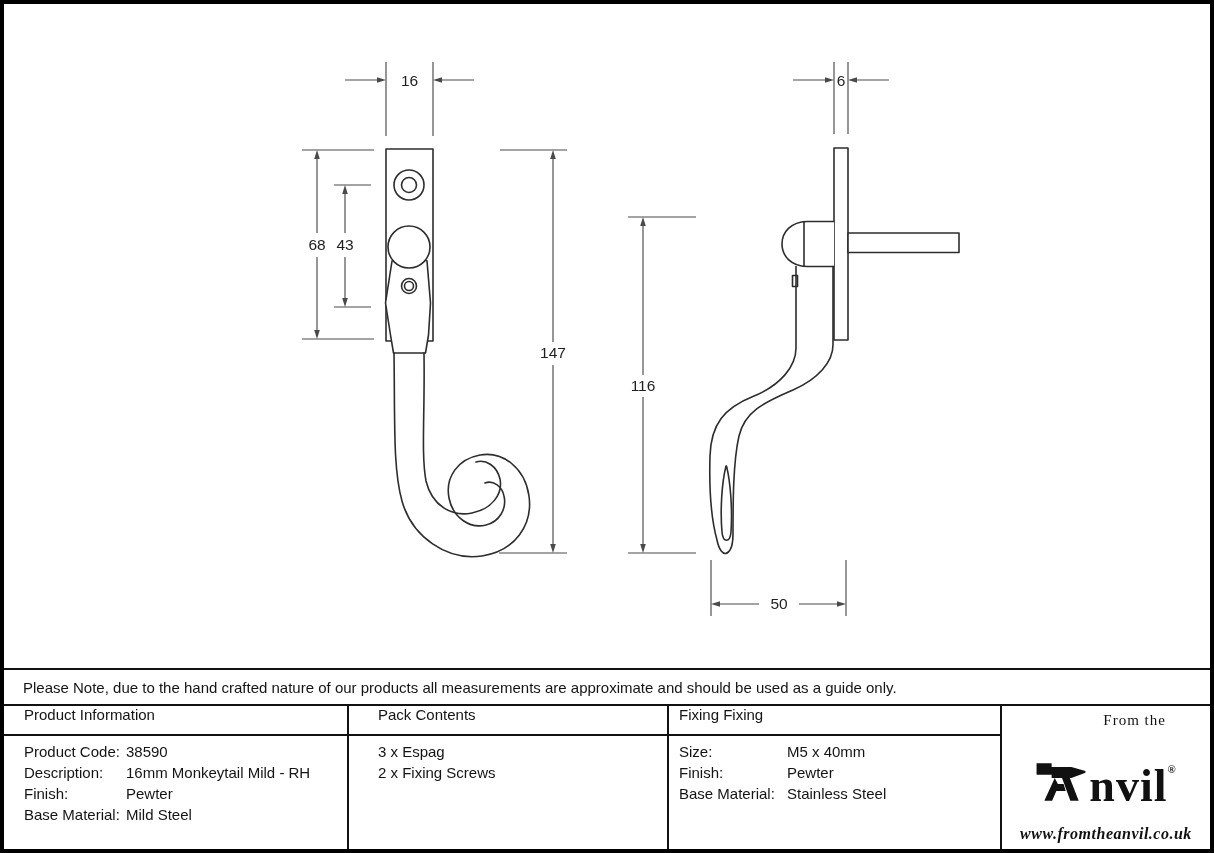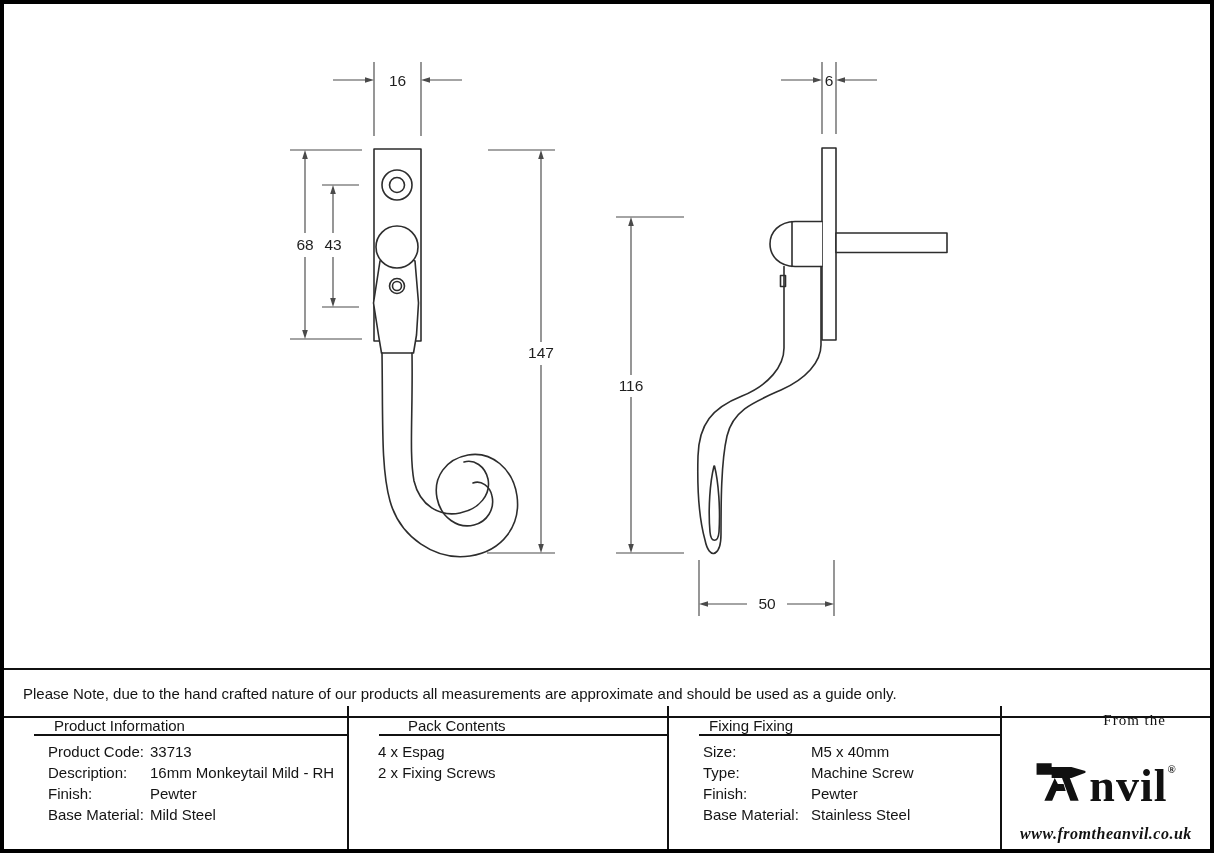--- a/index.html
+++ b/index.html
@@ -1,39 +1,39 @@
 <!DOCTYPE html>
 <html><head>
 <meta charset="utf-8">
 <style>
   html,body{margin:0;padding:0;background:#fff;}
   .sheet{
     position:relative;width:1214px;height:853px;box-sizing:border-box;
     border:4px solid #000;background:#fff;overflow:hidden;
     font-family:"Liberation Sans",sans-serif;color:#1f1f1f;
   }
-  .drawing-area{position:absolute;top:0;left:0;width:992px;height:664px;}
+  .drawing-area{position:absolute;top:0;left:12px;width:992px;height:664px;}
   .drawing-area svg{display:block;}
   .dim-text{font-family:"Liberation Sans",sans-serif;font-size:15.5px;fill:#1f1f1f;}
   .note-row{
-    position:absolute;top:664px;left:0;width:1206px;height:50px;box-sizing:border-box;
+    position:absolute;top:664px;left:0;width:1206px;height:38px;box-sizing:border-box;
     border-top:2px solid #111;border-bottom:2px solid #111;
     display:flex;align-items:center;padding-left:19px;font-size:15px;color:#141414;
   }
   .bottom-table{
     position:absolute;top:702px;left:0;width:1206px;height:143px;
     display:grid;grid-template-columns:345px 320px 333px 1fr;grid-template-rows:30px 1fr;
   }
-  .th{box-sizing:border-box;border-bottom:2px solid #111;display:flex;align-items:flex-end;
-      font-size:15px;color:#141414;margin-left:30px;}
+  .th{box-sizing:border-box;border-bottom:2px solid #111;display:flex;align-items:flex-start;
+      font-size:15px;color:#141414;}
   .cell{box-sizing:border-box;font-size:15px;color:#141414;padding-top:5px;}
   .col-line{border-right:2px solid #111;}
   .pad1{padding-left:20px;} .pad2{padding-left:29px;} .pad3{padding-left:10px;}
   .kv{display:flex;line-height:21px;}
-  .kv .k{width:102px;flex:0 0 102px;margin-left:24px;}
+  .kv .k{width:102px;flex:0 0 102px;}
   .col3 .k{width:108px;flex:0 0 108px;}
   .li{line-height:21px;}
   .logo-cell{grid-row:1/3;grid-column:4;display:flex;align-items:center;justify-content:center;}
   .logo{text-align:center;line-height:1;}
   .logo-top{display:flex;align-items:flex-end;justify-content:center;}
   .logo-right{display:flex;flex-direction:column;align-items:flex-start;gap:37px;}
   .from-the{font-family:"Liberation Serif",serif;font-size:15px;color:#111;
             letter-spacing:1px;margin:0 0 1px 14px;}
   .nvil{font-family:"Liberation Serif",serif;font-weight:bold;font-size:46px;line-height:.72;
         color:#111;letter-spacing:1px;}
@@ -177,51 +177,47 @@
             <span class="nvil"><span>nvil</span><span class="reg">®</span></span>
           </div>
         </div>
         <div class="logo-url">www.fromtheanvil.co.uk</div>
       </div>
     </div>
 
     <div class="cell col-line pad1">
       <div class="kv">
         <span class="k">Product Code:</span>
-        <span class="v">33713</span>
+        <span class="v">38590</span>
       </div>
       <div class="kv">
         <span class="k">Description:</span>
         <span class="v">16mm Monkeytail Mild - RH</span>
       </div>
       <div class="kv">
         <span class="k">Finish:</span>
         <span class="v">Pewter</span>
       </div>
       <div class="kv">
         <span class="k">Base Material:</span>
         <span class="v">Mild Steel</span>
       </div>
     </div>
 
     <div class="cell col-line pad2">
-      <div class="li">4 x Espag</div>
+      <div class="li">3 x Espag</div>
       <div class="li">2 x Fixing Screws</div>
     </div>
 
     <div class="cell col-line pad3 col3">
       <div class="kv">
         <span class="k">Size:</span>
         <span class="v">M5 x 40mm</span>
       </div>
       <div class="kv">
-        <span class="k">Type:</span>
-        <span class="v">Machine Screw</span>
-      </div>
-      <div class="kv">
         <span class="k">Finish:</span>
         <span class="v">Pewter</span>
       </div>
       <div class="kv">
         <span class="k">Base Material:</span>
         <span class="v">Stainless Steel</span>
       </div>
     </div>
 
   </div>

